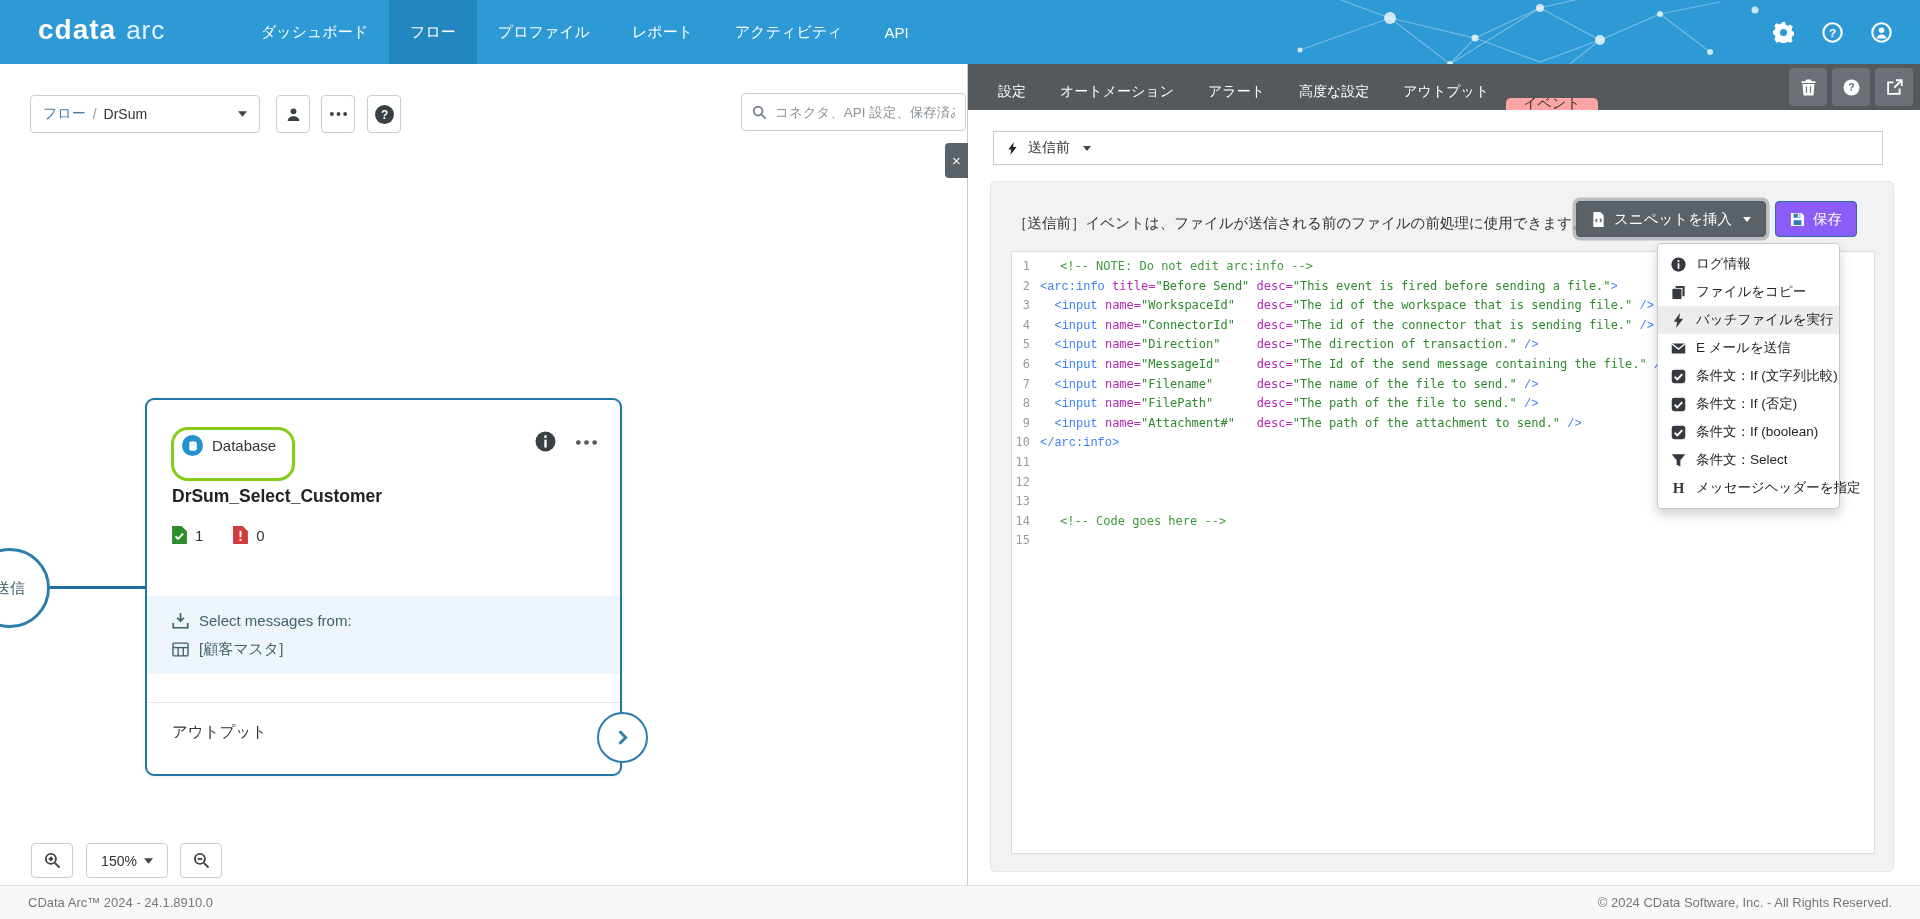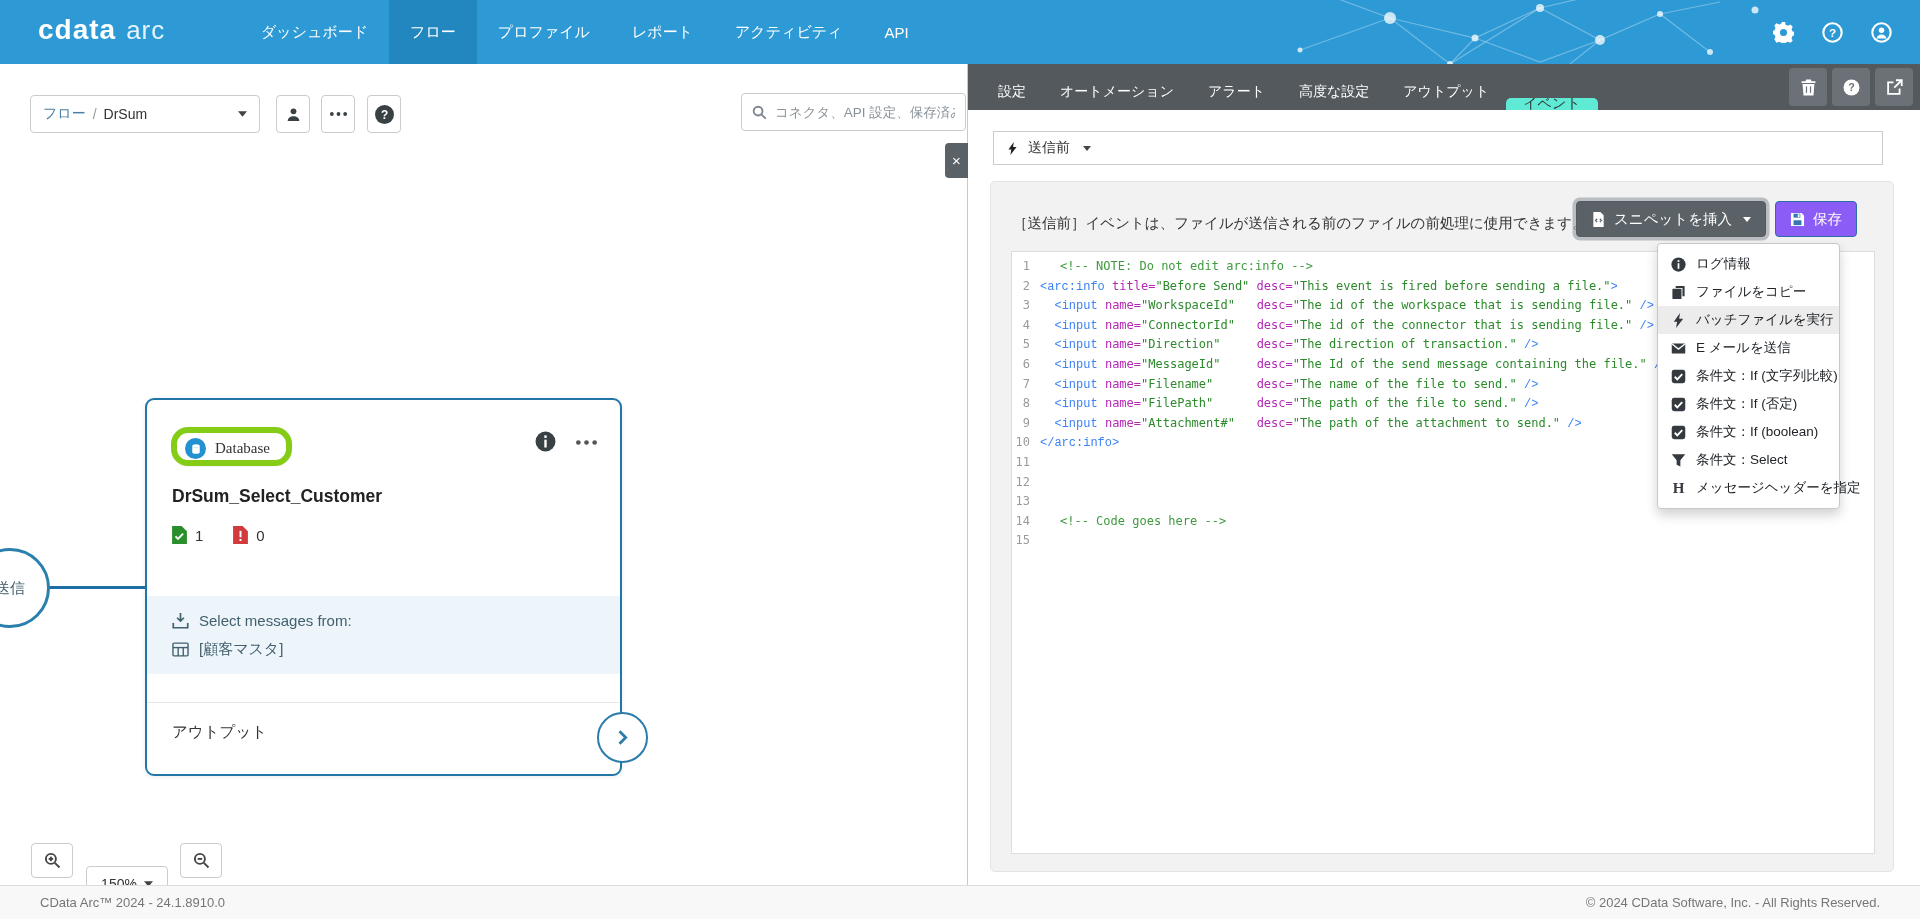--- a/index.html
+++ b/index.html
@@ -33,48 +33,48 @@
   .help-btn { left:367px; top:31px; width:34px; }
   .search-box { position:absolute; left:741px; top:29px; width:225px; height:38px; border:1px solid #ccc; border-radius:4px; background:#fff; display:flex; align-items:center; padding:0 10px; gap:8px; overflow:hidden; }
   .search-box input { border:none; outline:none; flex:1; font-size:13.5px; font-family:"Liberation Sans",sans-serif; min-width:0; }
   .search-box input::placeholder { color:#8a9299; }
   .search-ic { width:15px; height:15px; color:#7c8590; flex:none; }
 
   .edge-line { position:absolute; left:44px; top:522px; width:102px; height:3px; background:#1d6fa3; }
   .port-circle { position:absolute; left:-30px; top:484px; width:80px; height:80px; border:3px solid #2a7fad; border-radius:50%; background:#fff; display:flex; align-items:center; justify-content:center; font-size:15px; color:#44616e; cursor:pointer; }
 
   .card { position:absolute; left:145px; top:334px; width:477px; height:378px; background:#fff; border:2px solid #2176a8; border-radius:9px; box-shadow:0 1px 5px rgba(0,0,0,.08); cursor:pointer; }
-  .badge-pill { position:absolute; left:24px; top:27px; display:inline-flex; align-items:center; gap:9px; border:6px solid #84cc16; border-radius:17px; padding:5px 16px 1px 8px; font-size:15px; color:#333; background:#fff; box-shadow:0 1px 2px rgba(0,0,0,.05);font-family:Liberation Serif, serif; }
+  .badge-pill { position:absolute; left:24px; top:27px; display:inline-flex; align-items:center; gap:9px; border:3px solid #84cc16; border-radius:17px; padding:5px 16px 22px 8px; font-size:15px; color:#333; background:#fff; box-shadow:0 1px 2px rgba(0,0,0,.05); }
   .db-badge-ic { width:21px; height:21px; border-radius:50%; background:#2491d0; display:flex; align-items:center; justify-content:center; }
   .db-badge-ic svg { width:12px; height:12px; }
   .card-info { position:absolute; left:388px; top:31px; width:21px; height:21px; color:#3a4145; cursor:pointer; }
   .card-dots { position:absolute; left:426px; top:39px; width:27px; height:7px; color:#555; cursor:pointer; }
   .card-title { position:absolute; left:25px; top:86px; font-size:17.5px; font-weight:bold; color:#222; }
   .counts { position:absolute; left:25px; top:126px; display:flex; align-items:center; gap:30px; font-size:15px; color:#333; }
   .count { display:flex; align-items:center; gap:8px; }
   .count .ic { width:15px; height:18px; }
   .blue-band { position:absolute; left:0px; top:196px; width:473px; height:78px; background:#edf4fa; padding:10px 0 0 25px; color:#42606e; font-size:15px; }
   .band-row { display:flex; align-items:center; gap:10px; height:29px; }
   .band-ic { width:17px; height:17px; color:#42606e; }
   .card-divider { position:absolute; left:0; top:302px; width:473px; height:1px; background:#e8e8e8; }
   .card-footer-label { position:absolute; left:25px; top:322px; font-size:15.5px; color:#333; }
   .chev-btn { position:absolute; left:450px; top:312px; width:51px; height:51px; border-radius:50%; background:#fff; border:2.5px solid #2b7cab; color:#2b7cab; display:flex; align-items:center; justify-content:center; cursor:pointer; }
   .chev-btn .ic { width:17px; height:17px; }
 
   .zoom-in  { left:31px;  top:779px; width:42px; height:35px; }
-  .zoom-sel { left:86px;  top:779px; width:82px; height:35px; gap:7px;margin-top:23px; }
+  .zoom-sel { left:86px;  top:779px; width:82px; height:35px; gap:7px; }
   .zoom-out { left:180px; top:779px; width:42px; height:35px; }
   .mag-ic { width:17px; height:17px; color:#444; }
 
   
   .right-panel { position:absolute; left:967px; top:64px; width:953px; height:821px; background:#fff; border-left:1px solid #c9c9c9; }
   .rp-header { position:absolute; left:0; top:0; width:953px; height:46px; background:#54595e; }
   .rp-tabs { position:absolute; left:13px; bottom:0; display:flex; height:36px; }
   .rp-tab { display:flex; align-items:center; padding:0 17px; color:#fff; font-size:14px; border-radius:5px 5px 0 0; cursor:pointer; white-space:nowrap; }
-  .rp-tab.active { background:#5eead4; color:#333;margin-top:24px; }
+  .rp-tab.active { background:#fca5a5; color:#333;margin-top:24px; }
   .rp-tools { position:absolute; right:8px; top:4px; display:flex; gap:5px; }
   .rp-tool { width:38px; height:38px; background:#6b7176; border-radius:4px; color:#fff; display:flex; align-items:center; justify-content:center; cursor:pointer; }
   .rp-tool .ic { width:17px; height:17px; }
   .collapse-x { position:absolute; left:-23px; top:79px; width:23px; height:35px; background:#5a6268; color:#fff; border-radius:4px 0 0 4px; display:flex; align-items:center; justify-content:center; font-size:15px; cursor:pointer; }
 
   .event-bar { position:absolute; left:25px; top:67px; width:890px; height:34px; border:1px solid #ccc; border-radius:0; background:#fff; display:flex; align-items:center; padding:0 12px; gap:9px; font-size:14px; color:#333; cursor:pointer; }
   .event-bar .bolt { width:13px; height:15px; color:#222; }
   .event-bar .caret { width:8px; height:5px; color:#444; margin-left:4px; }
 
   .event-box { position:absolute; left:22px; top:117px; width:904px; height:691px; background:#f2f2f2; border:1px solid #e4e4e4; border-radius:5px; }
@@ -95,21 +95,21 @@
   .tk-s { color:#2c8a2c; }
   .tk-p { color:#333; }
 
   .menu { position:absolute; left:689px; top:179px; width:183px; background:#fff; border:1px solid #c8c8c8; border-radius:4px; box-shadow:0 6px 12px rgba(0,0,0,.18); padding:6px 0; z-index:50; }
   .menu-item { display:flex; align-items:center; gap:10px; padding:5px 13px; font-size:13.5px; color:#212529; cursor:pointer; white-space:nowrap; }
   .menu-item.hl { background:#ececec; }
   .menu-ic { width:15px; height:15px; color:#343a40; flex:none; font-weight:bold; font-size:14px; display:flex; align-items:center; justify-content:center; }
   .menu-ic svg { width:15px; height:15px; }
 
   
-  .footer { position:absolute; left:0; top:885px; width:1920px; height:34px; background:#f8f8f8; border-top:1px solid #ddd; display:flex; align-items:center; justify-content:space-between; padding:0 40px; font-size:13px; color:#767676; }
+  .footer { position:absolute; left:0; top:885px; width:1920px; height:34px; background:#f8f8f8; border-top:1px solid #ddd; display:flex; align-items:center; justify-content:space-between; padding:0 28px; font-size:13px; color:#767676; }
 </style>
 </head>
 <body>
 
 <div class="navbar">
   <svg class="constellation" viewBox="0 0 560 64">
     <g stroke="rgba(255,255,255,.32)" stroke-width="1.2" fill="none">
       <path d="M60 50 L150 18 L235 38 L300 8 L360 40 L420 14 L470 52"></path>
       <path d="M150 18 L210 64 L300 8 M235 38 L210 64 M360 40 L330 64 M300 8 L360 -6"></path>
       <path d="M235 38 L300 62 L360 40 M420 14 L480 2 M150 18 L90 -4"></path>

